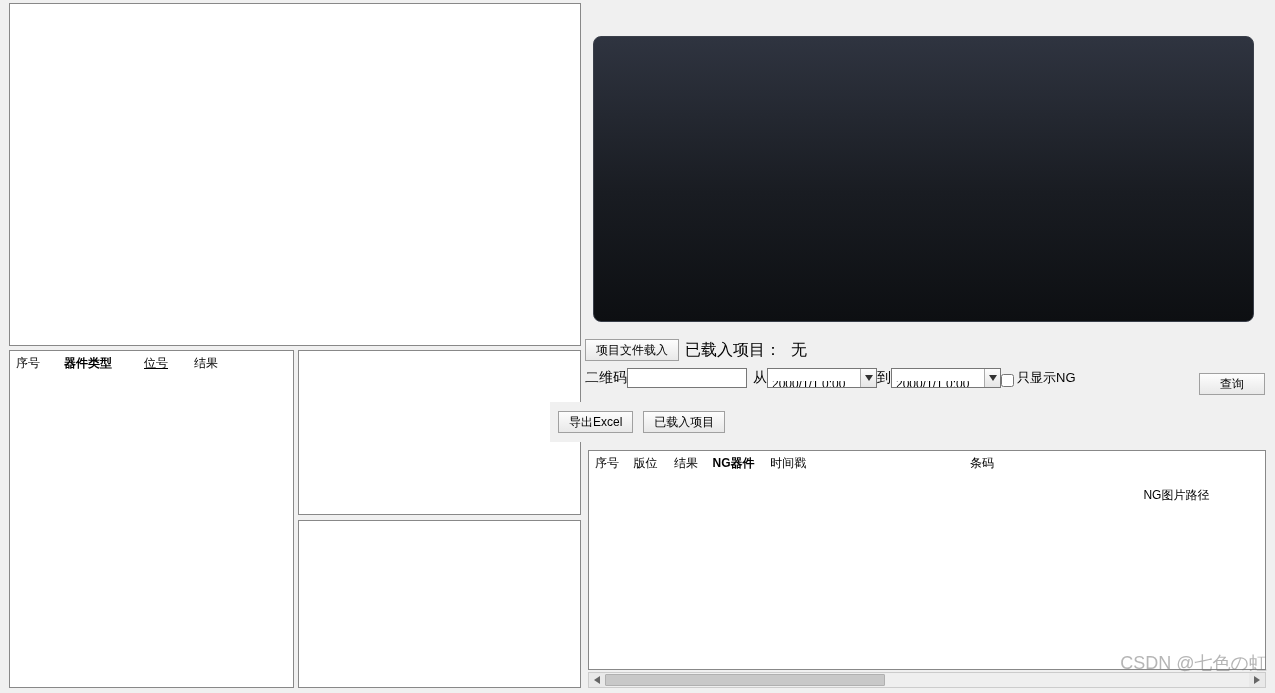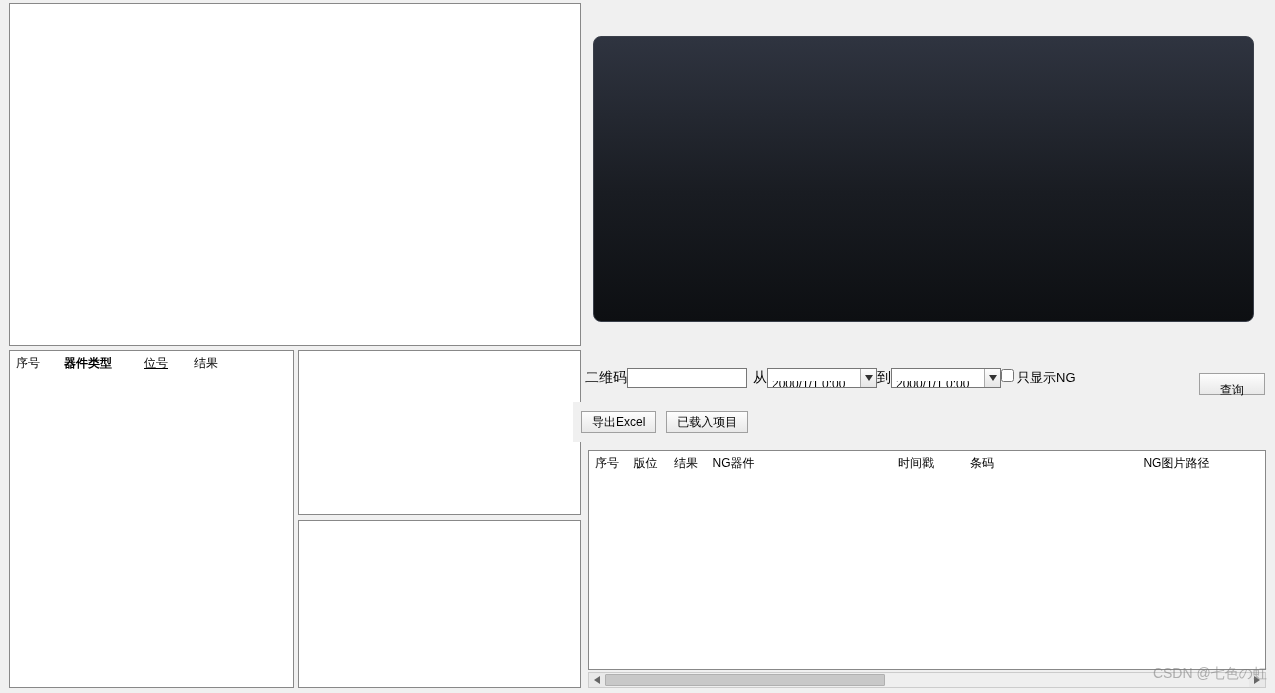--- a/index.html
+++ b/index.html
@@ -47,21 +47,21 @@
     position: absolute;
     left: 593px; top: 36px;
     width: 661px; height: 286px;
     border-radius: 8px;
     background: linear-gradient(to bottom, #2f3440 0%, #191c22 55%, #0d0f12 100%);
     border: 1px solid #3a3f4a;
   }
 
   .row1 { position: absolute; left: 585px; top: 338px; height: 24px; display: flex; align-items: center; gap: 6px; }
   .row2 { position: absolute; left: 585px; top: 366px; height: 24px; display: flex; align-items: center; gap: 0; width: 680px; }
-  .row3 { position: absolute; left: 573px; top: 402px; height: 40px; display: flex; align-items: center; gap: 10px; width: 678px; background:#f0f0f0; padding:4px 8px; }
+  .row3 { position: absolute; left: 550px; top: 402px; height: 40px; display: flex; align-items: center; gap: 10px; width: 678px; background:#f0f0f0; padding:4px 8px; }
 
   .btn {
     background: linear-gradient(#fdfdfd,#e8e8e8);
     border: 1px solid #a0a0a0;
     padding: 2px 10px;
     font-size: 12px;
     height: 22px;
     cursor: pointer;
     font-family: inherit;
   }
@@ -85,37 +85,37 @@
     font-family: inherit;
     margin-top: 12px;
   }
   .combo .drop {
     width: 16px; border-left: 1px solid #aaa;
     display:flex; align-items:center; justify-content:center;
     background: linear-gradient(#fdfdfd,#e5e5e5);
     cursor: pointer;
   }
   .combo .drop svg { width:8px; height:6px; }
-  .chk { display:inline-flex; align-items:flex-start; gap:3px; font-size:13px; }
+  .chk { display:inline-flex; align-items:flex-end; gap:3px; font-size:13px; }
   .chk input { width:13px; height:13px; margin:0; }
 
   .right-table {
     position: absolute;
     left: 588px; top: 450px;
     width: 678px; height: 220px;
     background: #fff;
     border: 1px solid #888;
   }
   .right-table .hdr {
     display: flex; padding: 4px 6px; font-size: 12px;
     border-bottom: 0px solid #ccc;
   }
   .right-table .hdr span { display:inline-block; }
-  .rc1{width:40px;} .rc2{width:42px;} .rc3{width:40px;} .rc4{width:60px;}
-  .rc5{width:170px;text-align:right;} .rc6{width:180px;margin-left:36px;} .rc7{width:120px;}
+  .rc1{width:40px;} .rc2{width:42px;} .rc3{width:40px;} .rc4{width:60px;font-weight:bold;}
+  .rc5{width:170px;} .rc6{width:180px;margin-left:36px;} .rc7{width:120px;margin-top:32px;}
 
   .hscroll {
     position: absolute;
     left: 588px; top: 672px;
     width: 678px; height: 16px;
     background: #e9e9e9;
     border: 1px solid #ccc;
     display:flex; align-items:stretch;
   }
   .hscroll .arrow {
@@ -123,23 +123,23 @@
     background: #e9e9e9; font-size:10px; color:#555;
     cursor:pointer;
   }
   .hscroll .track { flex:1; position:relative; background:#efefef; }
   .hscroll .thumb {
     position:absolute; left:0; top:1px; height:12px; width:280px;
     background:#c8c8c8; border:1px solid #b0b0b0; border-radius:1px;
   }
 
   .watermark {
-    position:absolute; right:8px; bottom:10px;
+    position:absolute; right:8px; bottom:18px;
     color: rgba(120,120,120,0.55);
-    font-size: 14px;
+    font-size: 18px;
     pointer-events:none;
   }
 </style>
 </head>
 <body>
 
 <div class="app">
 
   <div class="panel top-left"></div>
 
@@ -151,20 +151,25 @@
       <span class="c4">结果</span>
     </div>
   </div>
 
   <div class="panel mid-top"></div>
   <div class="panel mid-bot"></div>
 
 
   <div class="dark-panel"></div>
 
+  <div class="row1">
+    <button class="btn">项目文件载入</button>
+    <span class="label-lg">已载入项目：</span>
+    <span class="label-lg" style="margin-left:4px;">无</span>
+  </div>
 
   <div class="row2">
     <span class="label">二维码</span>
     <input type="text" class="field" style="width: 120px;" value="">
     <span class="label" style="margin-left:6px;">从</span>
     <span class="combo">
       <input type="text" value="2000/1/1 0:00" style="">
       <span class="drop">
         <svg viewBox="0 0 8 6">
             <polygon points="0,0 8,0 4,6" fill="#333"></polygon>
@@ -177,21 +182,21 @@
       <span class="drop">
         <svg viewBox="0 0 8 6">
             <polygon points="0,0 8,0 4,6" fill="#333"></polygon>
           </svg>
       </span>
     </span>
     <label class="chk">
       <input type="checkbox" style="">
       <span>只显示NG</span>
     </label>
-    <button class="btn" style="margin-left:auto; padding:8px 20px;margin-top:12px;">查询</button>
+    <button class="btn" style="margin-left:auto; padding:2px 20px;margin-top:12px;">查询</button>
   </div>
 
   <div class="row3">
     <button class="btn">导出Excel</button>
     <button class="btn">已载入项目</button>
   </div>
 
   <div class="right-table">
     <div class="hdr">
       <span class="rc1">序号</span>

